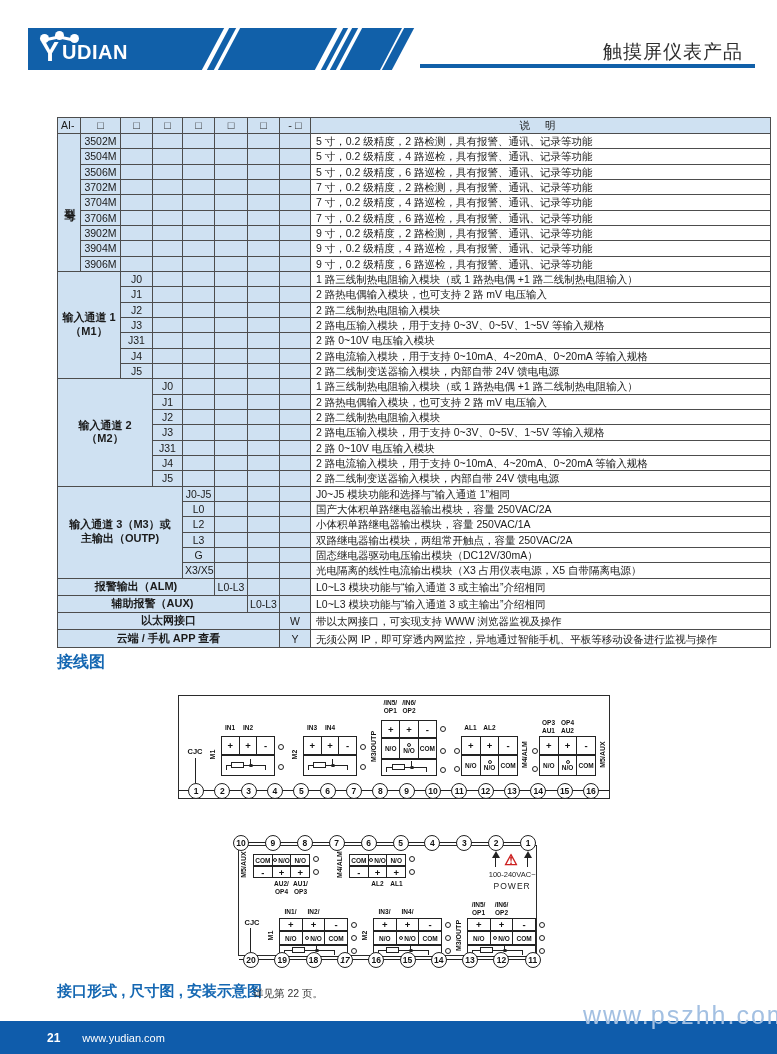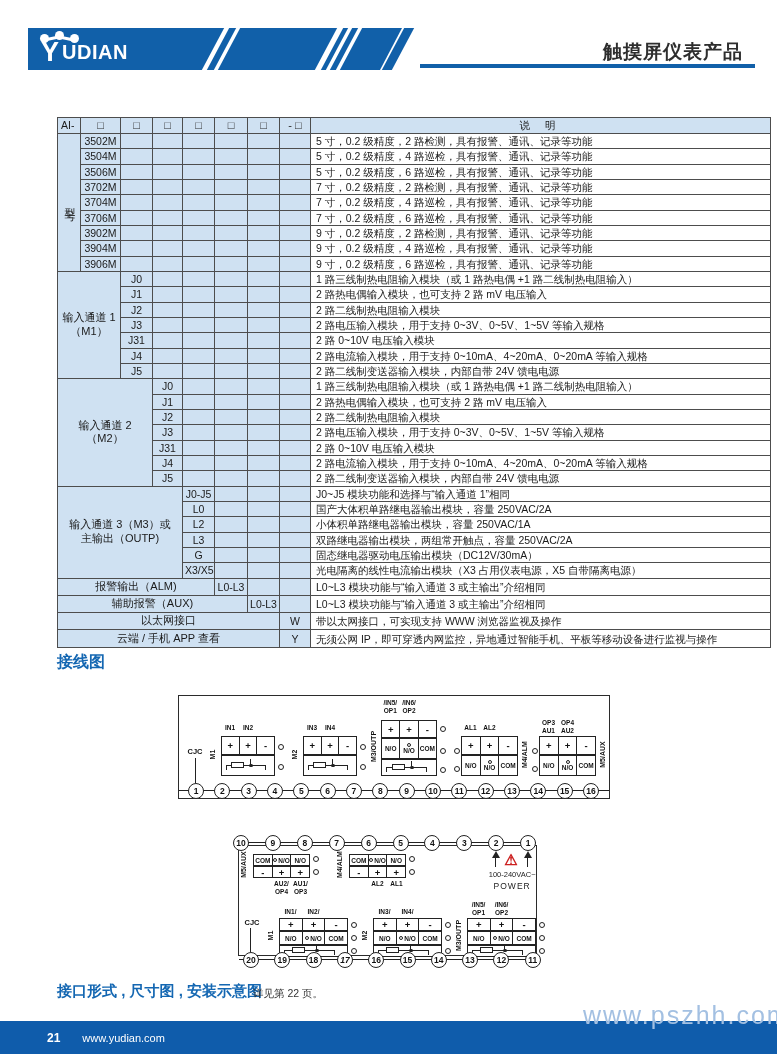--- a/index.html
+++ b/index.html
@@ -9,36 +9,36 @@
 
   
   .banner-blue { position:absolute; left:28px; top:28px; width:385px; height:42px;
     background:#1160a9; clip-path:polygon(0 0, 374px 0, 352px 42px, 0 42px); }
   .bstripe { position:absolute; top:-2px; height:46px; background:#fff; transform:skewX(-28deg); }
   .bstripe2 { position:absolute; top:28px; height:42px; background:#1160a9; transform:skewX(-28deg); }
   .logo-dot { position:absolute; width:9px; height:9px; border-radius:50%; background:#fff; }
   .logo-link { position:absolute; height:2.5px; background:#fff; }
   .logo-y { position:absolute; left:13px; top:9px; color:#fff; font-size:27px; font-weight:bold; }
   .logo-text { position:absolute; left:34px; top:13px; color:#fff; font-size:20px; font-weight:bold; letter-spacing:.5px; }
-  .banner-title { position:absolute; right:34px; top:39px; font-size:19px; font-weight:700; color:#2e2e2e; letter-spacing:1px; }
+  .banner-title { position:absolute; right:34px; top:39px; font-size:19px; font-weight:400; color:#2e2e2e; letter-spacing:1px; }
   .banner-underline { position:absolute; left:420px; top:64px; width:335px; height:4px; background:#1160a9; }
 
   
   .sec { position:absolute; font-size:16px; font-weight:bold; color:#1467b2; }
   .caption { position:absolute; font-size:11.5px; color:#3c3c3c; }
 
   
   table.spec { position:absolute; left:57px; top:117px; width:713px; height:531px;
     border-collapse:collapse; table-layout:fixed; font-size:10.5px; color:#1a1a1a; }
   table.spec td { border:1px solid #4d4d4d; background:#cfe1f2; padding:0 2px;
     text-align:center; vertical-align:middle; line-height:1.15; overflow:hidden; white-space:nowrap; }
   table.spec td.desc { background:#fff; text-align:left; padding-left:5px; }
   table.spec td.deschead { background:#cfe1f2; text-align:center; letter-spacing:6px; }
   table.spec td.prefix { text-align:left; padding-left:3px; }
-  table.spec td.glabel { white-space:pre-line; line-height:1.25; font-size:11px; }
+  table.spec td.glabel { white-space:pre-line; line-height:1.25; font-size:11px;font-weight:bold; }
   table.spec td.glabel.vert { writing-mode:vertical-rl; letter-spacing:3px; }
   table.spec td.boxc { font-size:11px; color:#2a2a2a; }
 
   
   .diagram { position:absolute; border:1.5px solid #2b2b2b; background:#fff; }
   .term { position:absolute; width:16px; height:16px; background:#fff; border:1.5px solid #222;
     border-radius:50%; display:flex; align-items:center; justify-content:center;
     font-size:8.5px; font-weight:bold; color:#111; z-index:3; }
   .tline { position:absolute; height:0; border-top:1.5px solid #222; z-index:1; }
   .mrow { position:absolute; display:flex; z-index:2; }

